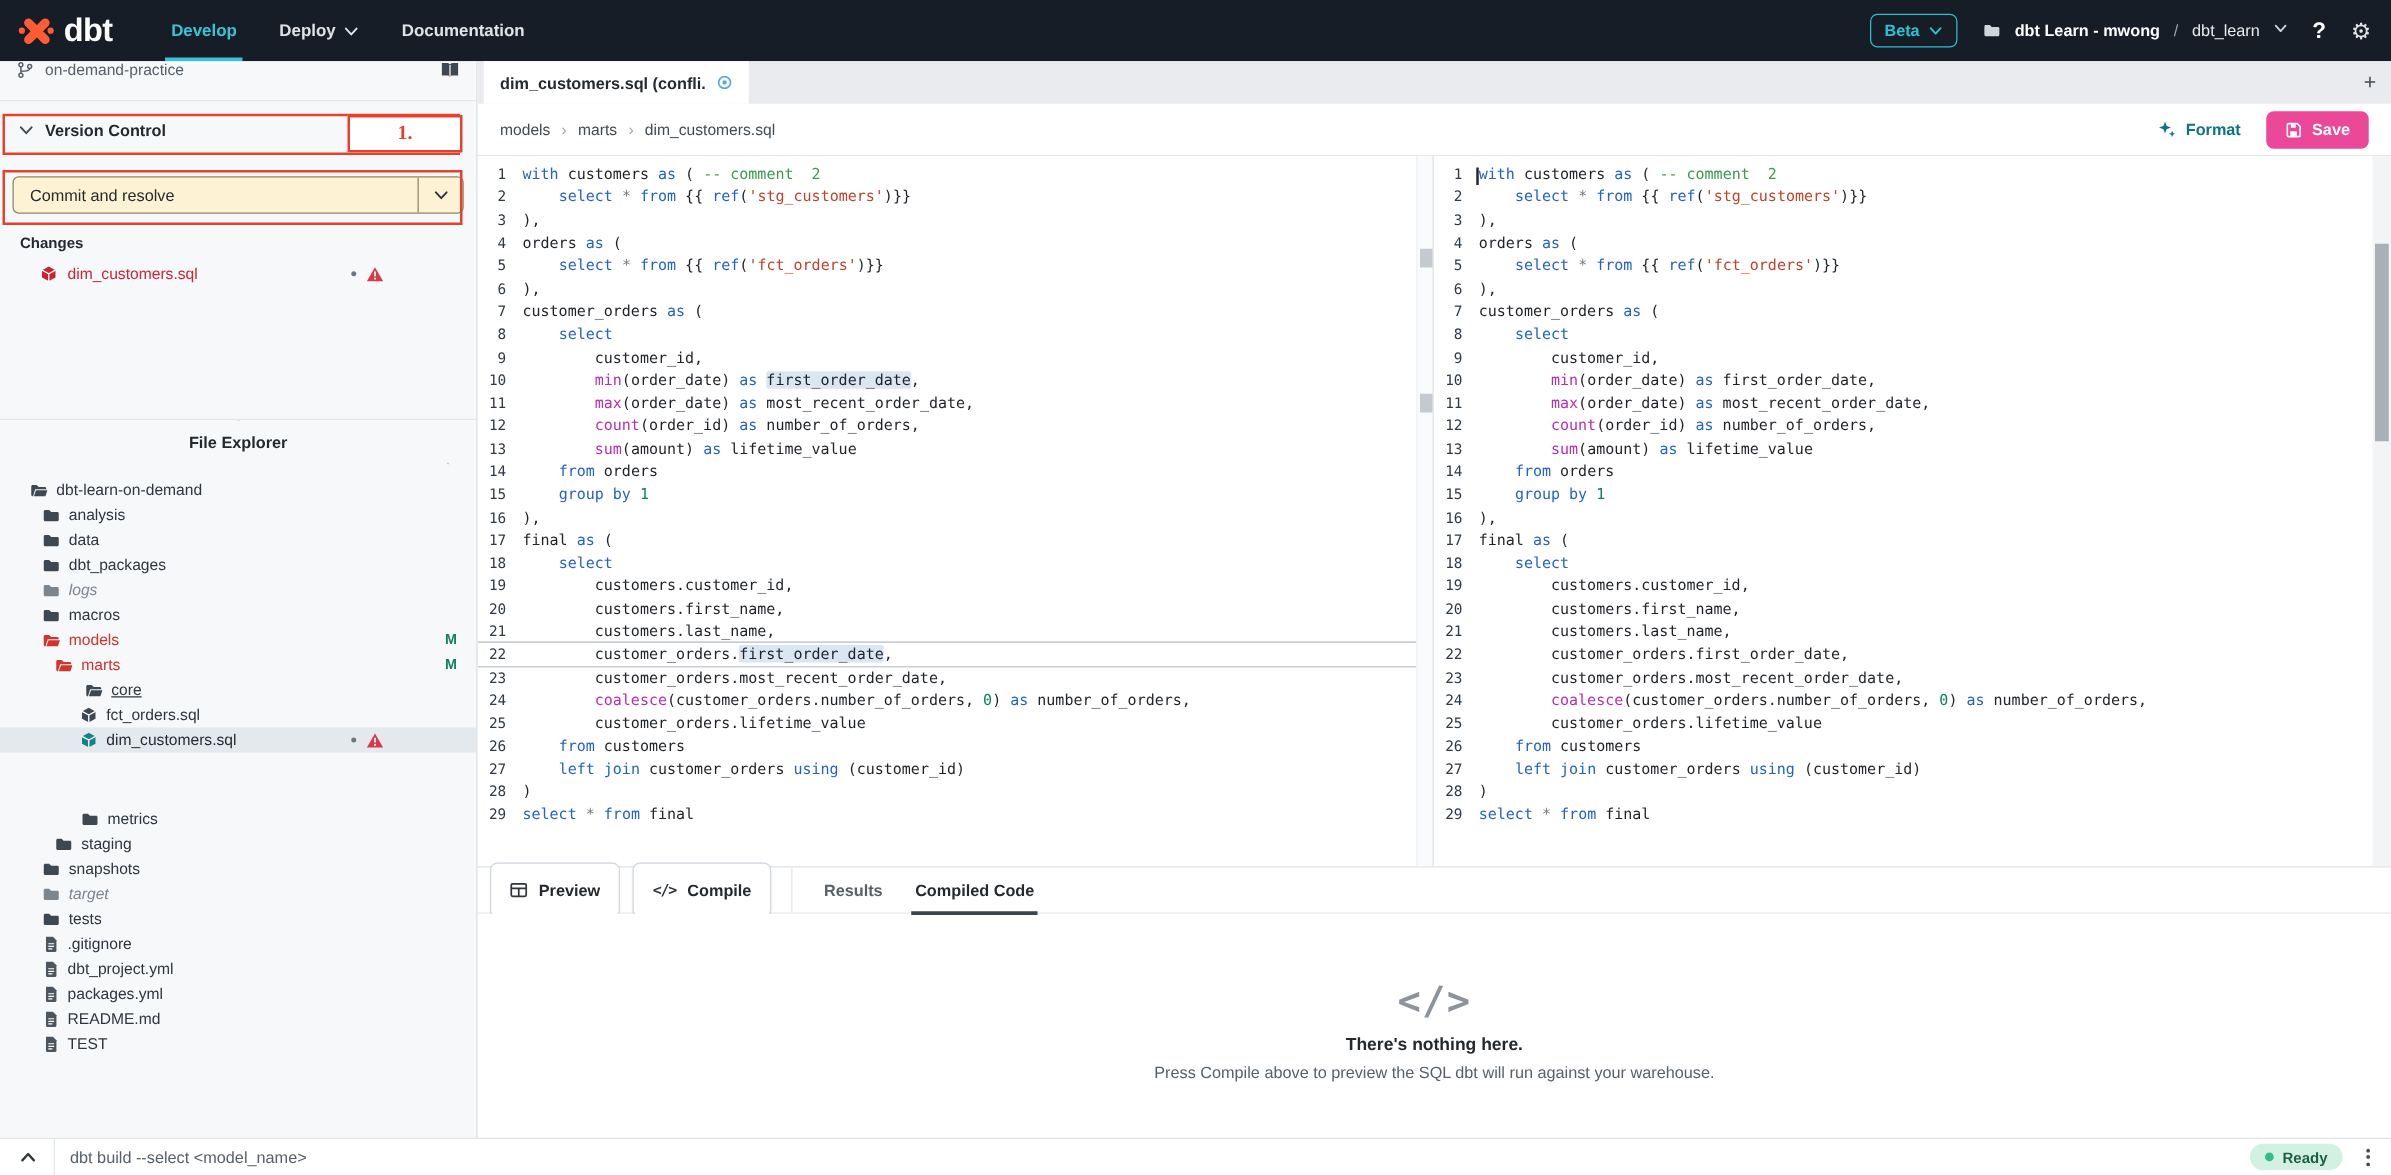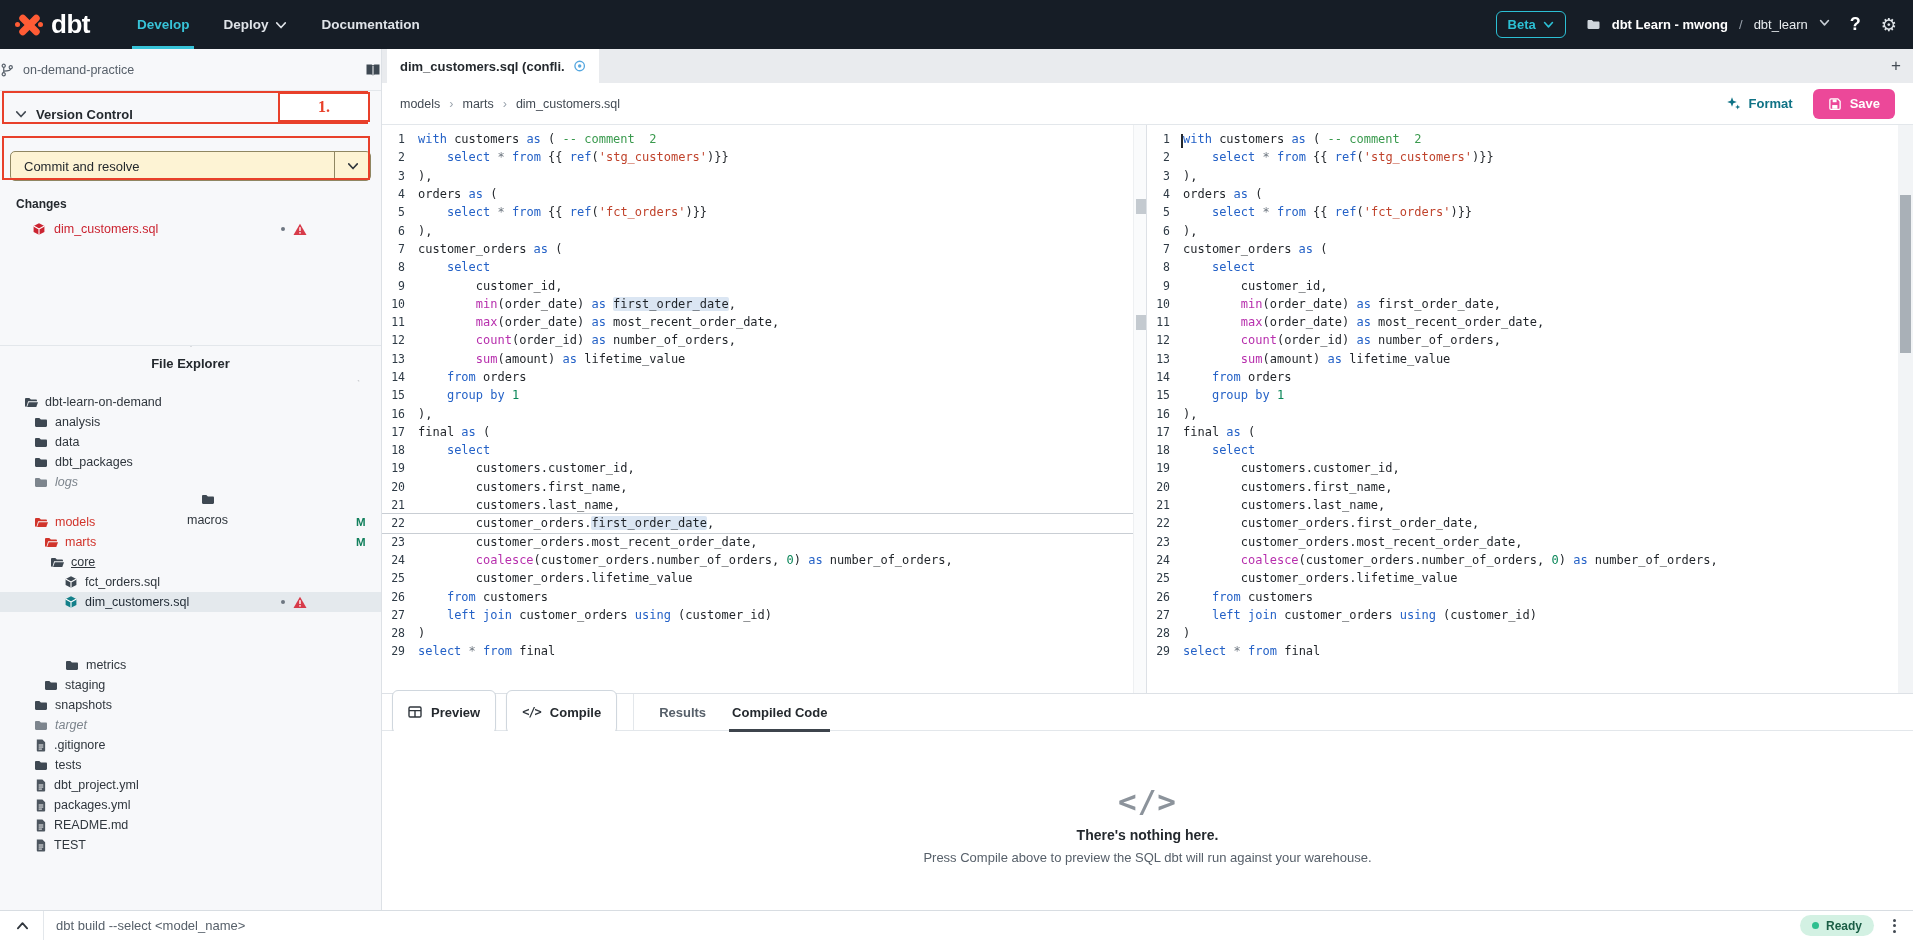--- a/index.html
+++ b/index.html
@@ -28,21 +28,21 @@
   .acct svg.chev { color:#c7ced4; }
   .help-icon { color:#fff; font-weight:700; font-size:18px; cursor:pointer; }
   .gear-icon { color:#dfe4e8; font-size:18px; cursor:pointer; line-height:1; }
   .gear-icon::before { content:"⚙"; }
 
   
   .main { display:flex; height:861px; }
 
   
   .sidebar { width:382px; flex-shrink:0; background:#f7f8fa; border-right:1px solid #dde1e6; position:relative; }
-  .branch-row { height:42px; display:flex; align-items:center; gap:9px; padding:0 0; border-bottom:1px solid #e3e7eb; color:#57606a; font-size:12.5px; }
+  .branch-row { height:32px; display:flex; align-items:flex-start; gap:9px; padding:0 13px; border-bottom:1px solid #e3e7eb; color:#57606a; font-size:12.5px; }
   .branch-row .book { margin-left:auto; }
   .vc-header { margin-top:10px; height:26px; padding:0 15px; display:flex; align-items:center; gap:9px; font-weight:700; font-size:13px; color:#24292e; cursor:pointer; }
   .vc-header svg, .fe-header svg.chev { color:#424a53; }
   .commit-btn { margin:24px 10px 0 10px; height:30px; background:#fdf3d4; border:1px solid #8f8662; border-radius:5px; display:flex; align-items:center; font-size:13px; color:#24292e; cursor:pointer; overflow:hidden; }
   .commit-btn .lbl { padding-left:13px; flex:1; text-align:left; }
   .commit-btn .chev-cell { width:36px; align-self:stretch; border-left:1px solid #8f8662; display:flex; align-items:center; justify-content:center; color:#30363d; }
   .changes-label { margin:16px 0 0 16px; font-weight:700; font-size:12px; color:#24292e; }
   .change-row { margin-top:7px; height:22px; display:flex; align-items:center; gap:8px; padding-left:32px; font-size:12.5px; color:#cb2431; position:relative; cursor:pointer; }
   .flags { position:absolute; left:281px; display:flex; align-items:center; gap:8px; }
   .flag-dot { width:4px; height:4px; border-radius:50%; background:#6e7781; }
@@ -270,21 +270,21 @@
             <span>dbt_packages</span>
           </div>
           <div class="tree-row muted" style="padding-left: 34px;">
             <span class="icon">
               <svg width="14" height="14" viewBox="0 0 14 14">
                 <path d="M1 4.2C1 3.5 1.5 3 2.2 3h3.1l1.6 1.6h5c.7 0 1.1.5 1.1 1.1v5.1c0 .7-.5 1.2-1.2 1.2H2.2C1.5 12 1 11.5 1 10.8V4.2z" fill="currentColor"></path>
               </svg>
             </span>
             <span>logs</span>
           </div>
-          <div class="tree-row" style="padding-left: 34px; flex-direction: column;">
+          <div class="tree-row" style="padding-left: 34px;">
             <span class="icon">
               <svg width="14" height="14" viewBox="0 0 14 14">
                 <path d="M1 4.2C1 3.5 1.5 3 2.2 3h3.1l1.6 1.6h5c.7 0 1.1.5 1.1 1.1v5.1c0 .7-.5 1.2-1.2 1.2H2.2C1.5 12 1 11.5 1 10.8V4.2z" fill="currentColor"></path>
               </svg>
             </span>
             <span>macros</span>
           </div>
           <div class="tree-row modified" style="padding-left: 34px;">
             <span class="icon">
               <svg width="14" height="14" viewBox="0 0 14 14">
@@ -298,21 +298,21 @@
           <div class="tree-row modified" style="padding-left: 44px;">
             <span class="icon">
               <svg width="14" height="14" viewBox="0 0 14 14">
                 <path d="M1 4.2C1 3.5 1.5 3 2.2 3h3.1l1.6 1.6h4.9c.7 0 1.2.5 1.2 1.2v.5H4.1L2.4 12h-.2C1.5 12 1 11.5 1 10.8V4.2z" fill="currentColor"></path>
                 <path d="M4.8 7.2H14l-1.7 4.8H3.1l1.7-4.8z" fill="currentColor"></path>
               </svg>
             </span>
             <span>marts</span>
             <span class="m-badge">M</span>
           </div>
-          <div class="tree-row" style="padding-left: 50px; text-decoration: underline;">
+          <div class="tree-row" style="padding-left: 68px; text-decoration: underline;">
             <span class="icon">
               <svg width="14" height="14" viewBox="0 0 14 14">
                 <path d="M1 4.2C1 3.5 1.5 3 2.2 3h3.1l1.6 1.6h4.9c.7 0 1.2.5 1.2 1.2v.5H4.1L2.4 12h-.2C1.5 12 1 11.5 1 10.8V4.2z" fill="currentColor"></path>
                 <path d="M4.8 7.2H14l-1.7 4.8H3.1l1.7-4.8z" fill="currentColor"></path>
               </svg>
             </span>
             <span>core</span>
           </div>
           <div class="tree-row" style="padding-left: 64px;">
             <span class="icon">
@@ -367,34 +367,34 @@
           <div class="tree-row muted" style="padding-left: 34px;">
             <span class="icon">
               <svg width="14" height="14" viewBox="0 0 14 14">
                 <path d="M1 4.2C1 3.5 1.5 3 2.2 3h3.1l1.6 1.6h5c.7 0 1.1.5 1.1 1.1v5.1c0 .7-.5 1.2-1.2 1.2H2.2C1.5 12 1 11.5 1 10.8V4.2z" fill="currentColor"></path>
               </svg>
             </span>
             <span>target</span>
           </div>
           <div class="tree-row" style="padding-left: 34px;">
             <span class="icon">
+              <svg width="14" height="14" viewBox="0 0 14 14">
+                <path d="M1 4.2C1 3.5 1.5 3 2.2 3h3.1l1.6 1.6h5c.7 0 1.1.5 1.1 1.1v5.1c0 .7-.5 1.2-1.2 1.2H2.2C1.5 12 1 11.5 1 10.8V4.2z" fill="currentColor"></path>
+              </svg>
+            </span>
+            <span>tests</span>
+          </div>
+          <div class="tree-row" style="padding-left: 34px;">
+            <span class="icon">
               <svg width="13" height="14" viewBox="0 0 14 14">
                 <path d="M3 1h6l3 3v9a1 1 0 0 1-1 1H4a1 1 0 0 1-1-1V1z" fill="#4d565f"></path>
                 <path d="M5 7h5M5 9.2h5M5 11.4h3.5" stroke="#fff" stroke-width="1" fill="none"></path>
               </svg>
             </span>
             <span>.gitignore</span>
-          </div>
-          <div class="tree-row" style="padding-left: 34px;">
-            <span class="icon">
-              <svg width="14" height="14" viewBox="0 0 14 14">
-                <path d="M1 4.2C1 3.5 1.5 3 2.2 3h3.1l1.6 1.6h5c.7 0 1.1.5 1.1 1.1v5.1c0 .7-.5 1.2-1.2 1.2H2.2C1.5 12 1 11.5 1 10.8V4.2z" fill="currentColor"></path>
-              </svg>
-            </span>
-            <span>tests</span>
           </div>
           <div class="tree-row" style="padding-left: 34px;">
             <span class="icon">
               <svg width="13" height="14" viewBox="0 0 14 14">
                 <path d="M3 1h6l3 3v9a1 1 0 0 1-1 1H4a1 1 0 0 1-1-1V1z" fill="#4d565f"></path>
                 <path d="M5 7h5M5 9.2h5M5 11.4h3.5" stroke="#fff" stroke-width="1" fill="none"></path>
               </svg>
             </span>
             <span>dbt_project.yml</span>
           </div>

